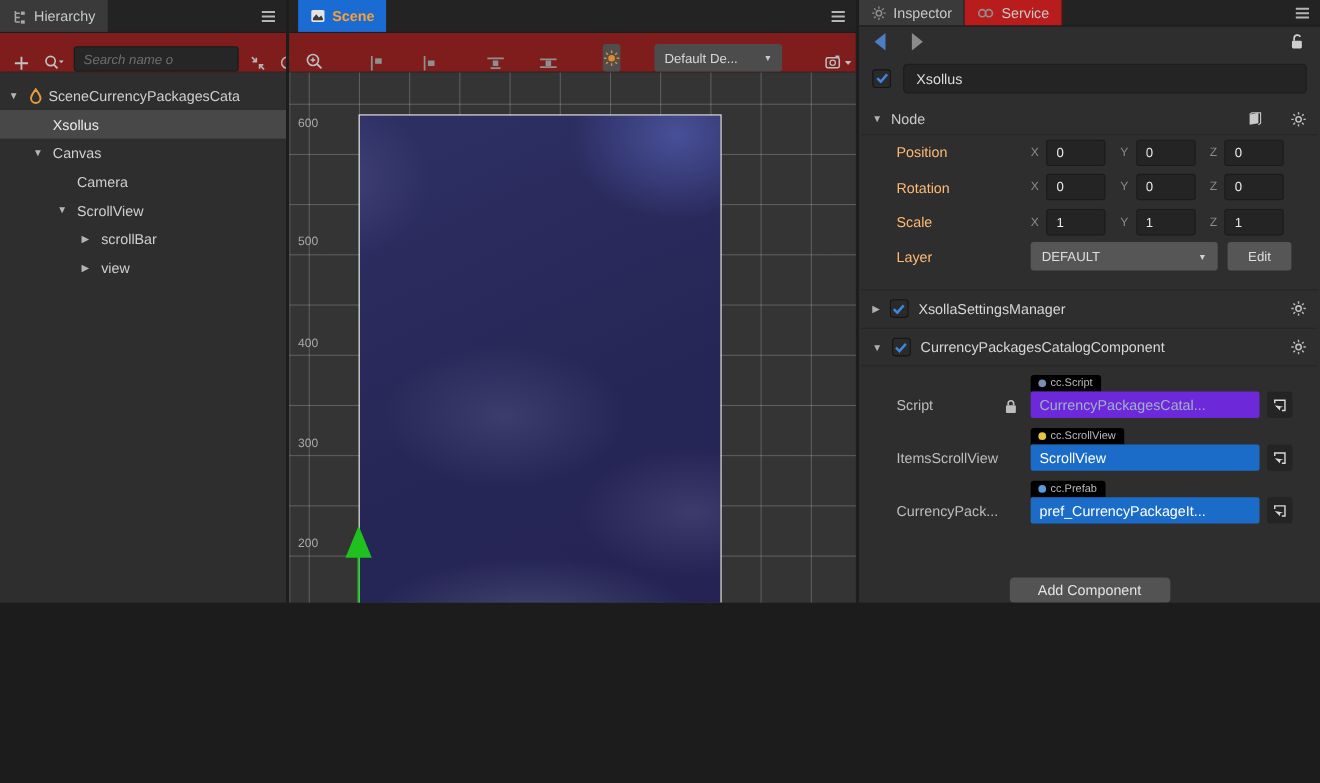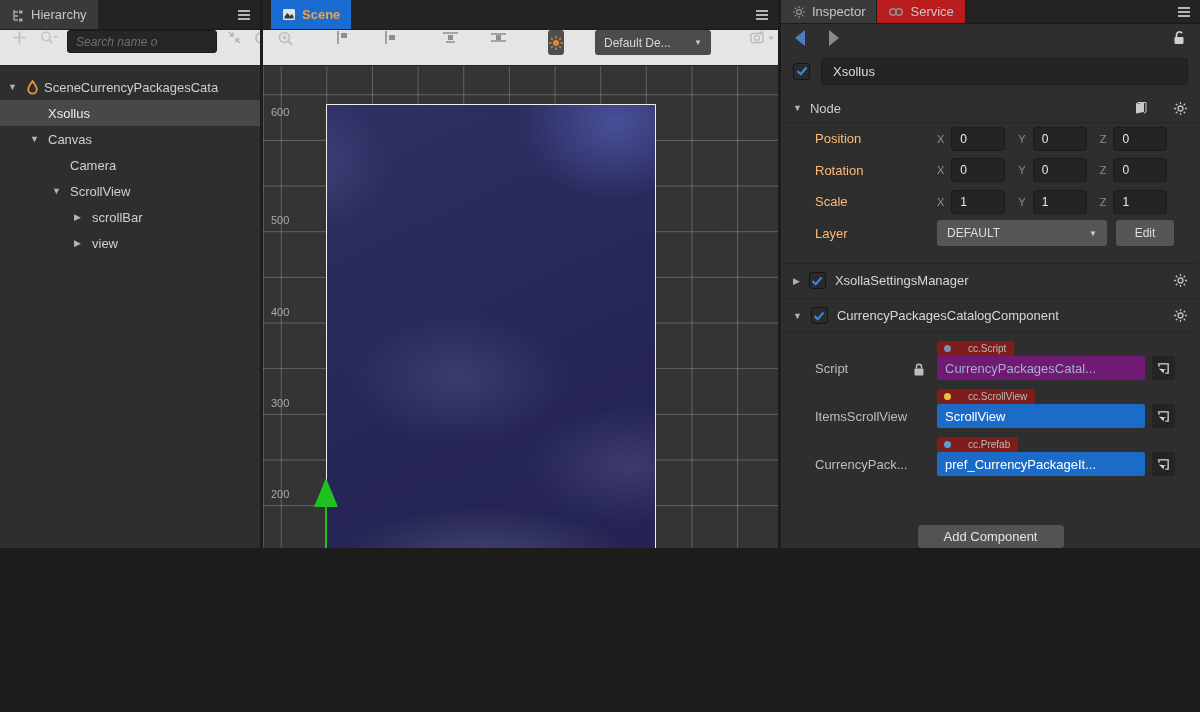--- a/index.html
+++ b/index.html
@@ -7,21 +7,21 @@
   .app { width:1200px; height:548px; display:flex; font-family:"Liberation Sans",sans-serif; color:#ccc; overflow:hidden; background:#2e2e2e; }
 
   
   .vsplit { width:3px; background:#1d1d1d; flex:0 0 auto; }
   .tabbar { height:30px; background:#232323; display:flex; align-items:stretch; border-bottom:1px solid #1c1c1c; }
   .tab { display:flex; align-items:center; gap:6px; padding:0 11px; font-size:13px; color:#c8c8c8; white-space:nowrap; }
   .tab.active-gray { background:#3a3a3a; }
   .tab.active-blue { background:#1a6bd2; color:#f5a23b; font-weight:bold; }
   .tab.inactive { background:#b91c1c; }
   .menu-btn { margin-left:auto; width:32px; display:flex; align-items:center; justify-content:center; color:#b5b5b5; font-size:15px; }
-  .toolbar { height:36px; background:#e5e5e5; border-bottom:1px solid #262626; display:flex; align-items:flex-start; }
+  .toolbar { height:36px; background:#7f1d1d; border-bottom:1px solid #262626; display:flex; align-items:flex-end; }
   .icon-btn { display:flex; align-items:center; justify-content:center; color:#9f9f9f; }
   svg { display:block; }
   .caret-glyph { font-size:9px; color:#b0b0b0; }
 
   
   .panel-hierarchy { width:260px; flex:0 0 auto; display:flex; flex-direction:column; background:#2e2e2e; }
   .h-search { width:150px; height:23px; background:#262626; border:1px solid #1b1b1b; border-radius:3px; color:#ddd; font-size:12px; padding:0 8px; font-style:italic; margin-left:8px; }
   .h-search::placeholder { color:#6f6f6f; }
   .tree { padding-top:8px; font-size:13px; flex:1; }
   .trow { height:26px; display:flex; align-items:center; padding-left:calc(8px + var(--d) * 22px); color:#cfcfcf; white-space:nowrap; overflow:hidden; }
@@ -78,26 +78,26 @@
   .vec-input { width:54px; height:24px; background:#242424; border:1px solid #1b1b1b; border-radius:3px; color:#eaeaea; font-size:12px; padding:0 8px; margin-right:13px; }
   .layer-dd { width:170px; height:26px; background:#565656; border-radius:3px; display:flex; align-items:center; padding:0 10px; font-size:12px; color:#dedede; }
   .layer-dd .dd-caret { margin-left:auto; font-size:8px; color:#d0d0d0; }
   .edit-btn { width:58px; height:26px; background:#565656; border:none; border-radius:3px; color:#dedede; font-size:12px; margin-left:9px; }
   .comp-header { height:42px; display:flex; align-items:center; padding:0 12px; gap:9px; font-size:13px; color:#d7d7d7; }
   .comp-header .grow { flex:1; }
   .ref-row { display:flex; padding-left:34px; margin-bottom:9px; }
   .ref-left { width:122px; flex:0 0 auto; display:flex; align-items:flex-end; padding-bottom:4px; font-size:13px; color:#bdbdbd; white-space:nowrap; overflow:hidden; }
   .ref-left .lock-pad { margin-left:auto; margin-right:12px; }
   .ref-right { display:flex; flex-direction:column; }
-  .chip { align-self:flex-start; background:#7f1d1d; border-radius:3px 3px 0 0; font-size:10px; color:#bababa; padding:2px 8px 2px 7px; display:flex; align-items:center; gap:17px; }
+  .chip { align-self:flex-start; background:#000000; border-radius:3px 3px 0 0; font-size:10px; color:#bababa; padding:2px 8px 2px 7px; display:flex; align-items:center; gap:4px; }
   .chip-dot { width:7px; height:7px; border-radius:50%; display:inline-block; }
   .ref-line { display:flex; align-items:center; }
   .ref-field { width:208px; height:24px; border-radius:2px; font-size:13px; display:flex; align-items:center; padding:0 8px; white-space:nowrap; overflow:hidden; }
   .ref-field.blue { background:#1b6cc8; color:#ffffff; }
-  .ref-field.muted { background:#701a75; color:#9fb2c8; }
+  .ref-field.muted { background:#6d28d9; color:#9fb2c8; }
   .picker-btn { width:23px; height:24px; background:#242424; border-radius:3px; margin-left:7px; display:flex; align-items:center; justify-content:center; }
   .add-comp-btn { display:block; margin:40px auto 0; width:146px; height:28px; background:#535353; border:none; border-radius:4px; color:#e4e4e4; font-size:13px; }
 </style>
 </head>
 <body>
 
 <div class="app">
 
   <div class="panel-hierarchy">
     <div class="tabbar">

